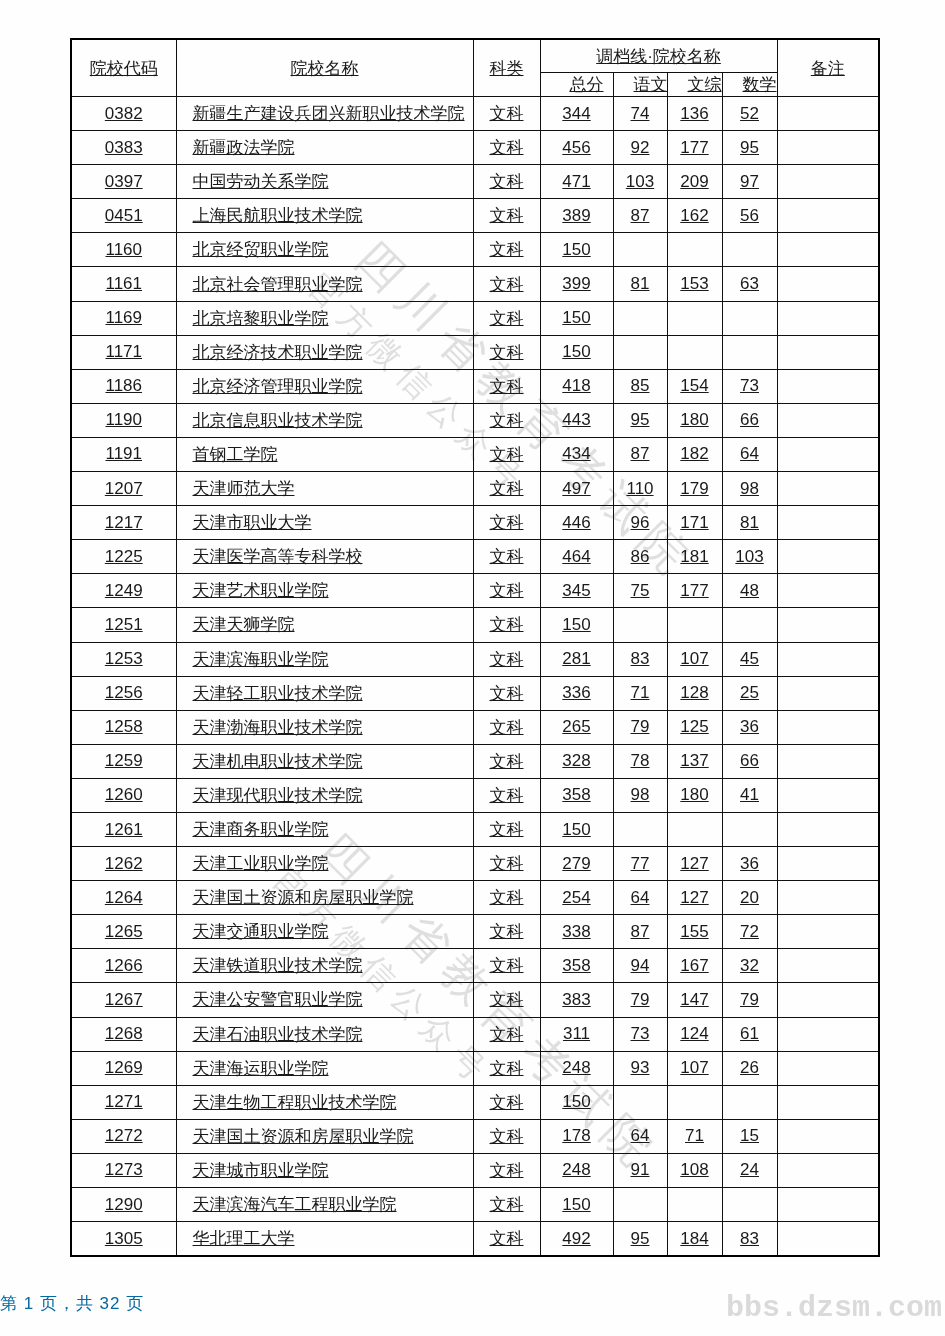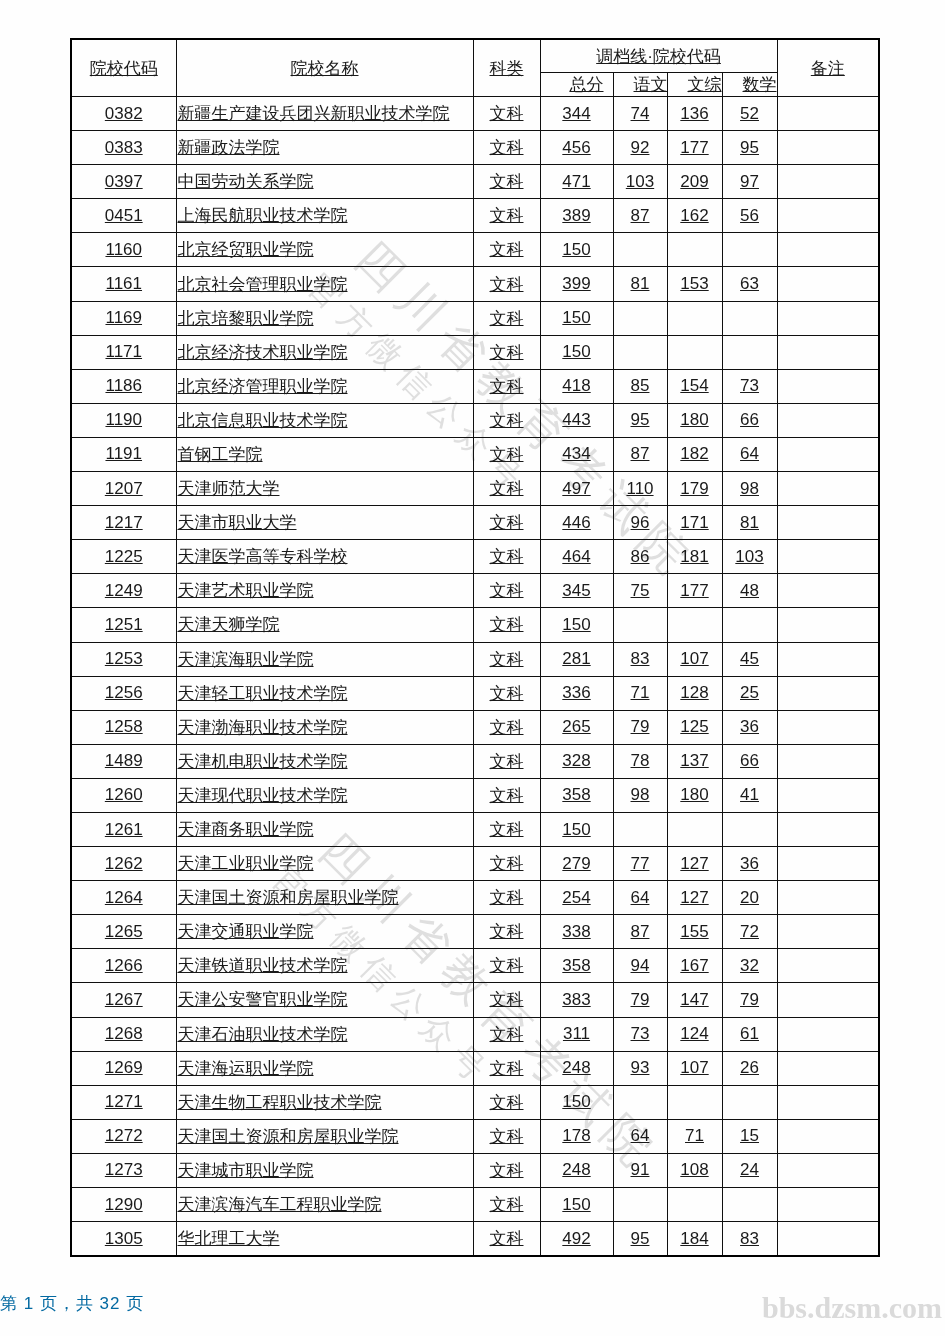--- a/index.html
+++ b/index.html
@@ -14,35 +14,35 @@
     text-decoration:underline;
   }
   .score-table th,.score-table td{
     border:1.6px solid #101010;font-weight:400;font-size:17px;
     padding:0;overflow:hidden;white-space:nowrap;color:#1a1a1a;
   }
   .score-table thead th{text-align:center;font-size:17px;}
   tr.h1 th{height:32px;}
   tr.h2 th{height:22px;padding-left:20px;}
   .score-table tbody td{height:33.1px;text-align:center;}
-  .score-table td.name{text-align:left;padding-left:1px;margin-left:18px;}
+  .score-table td.name{text-align:left;padding-left:16px;margin-left:18px;}
   .wm{
     position:absolute;color:rgba(70,70,70,0.17);
     transform-origin:0 0;transform:rotate(45deg);
     pointer-events:none;line-height:1.45;white-space:nowrap;
   }
   .wm .l1{font-size:46px;letter-spacing:11px;}
   .wm .l2{font-size:33px;letter-spacing:9px;margin-left:-14px;}
   .footer{
     position:absolute;left:0;width:100%;top:1292px;text-align:left;
     font-size:17px;color:#0369a1;letter-spacing:1px;
   }
   .corner-wm{
     position:absolute;right:3px;top:1291px;font-size:30px;font-weight:bold;
-    color:#dadada;letter-spacing:0px;font-family:Liberation Serif, serif;margin-left:20px;
+    color:#dadada;letter-spacing:0px;font-family:Liberation Mono, monospace;margin-left:20px;
   }
 </style>
 </head>
 <body>
 
 <div class="page">
 
   <div class="wm" style="left:388px;top:226px;">
     <div class="l1">四川省教育考试院</div>
     <div class="l2">官方微信公众号</div>
@@ -61,21 +61,21 @@
         <col style="width:54px">
         <col style="width:55px">
       <col style="width:55px">
         <col style="width:102px">
     </colgroup>
     <thead>
       <tr class="h1">
         <th rowspan="2">院校代码</th>
         <th rowspan="2">院校名称</th>
         <th rowspan="2">科类</th>
-        <th colspan="4">调档线·院校代码</th>
+        <th colspan="4">调档线·院校名称</th>
         <th rowspan="2">备注</th>
       </tr>
       <tr class="h2">
         <th>总分</th>
         <th>语文</th>
         <th>文综</th>
         <th>数学</th>
       </tr>
     </thead>
     <tbody id="rows">
@@ -263,21 +263,21 @@
           <td>1258</td>
           <td class="name">天津渤海职业技术学院</td>
           <td>文科</td>
           <td>265</td>
           <td>79</td>
           <td>125</td>
           <td>36</td>
           <td></td>
         </tr>
         <tr>
-          <td>1489</td>
+          <td>1259</td>
           <td class="name">天津机电职业技术学院</td>
           <td>文科</td>
           <td>328</td>
           <td>78</td>
           <td>137</td>
           <td>66</td>
           <td></td>
         </tr>
         <tr>
           <td>1260</td>

